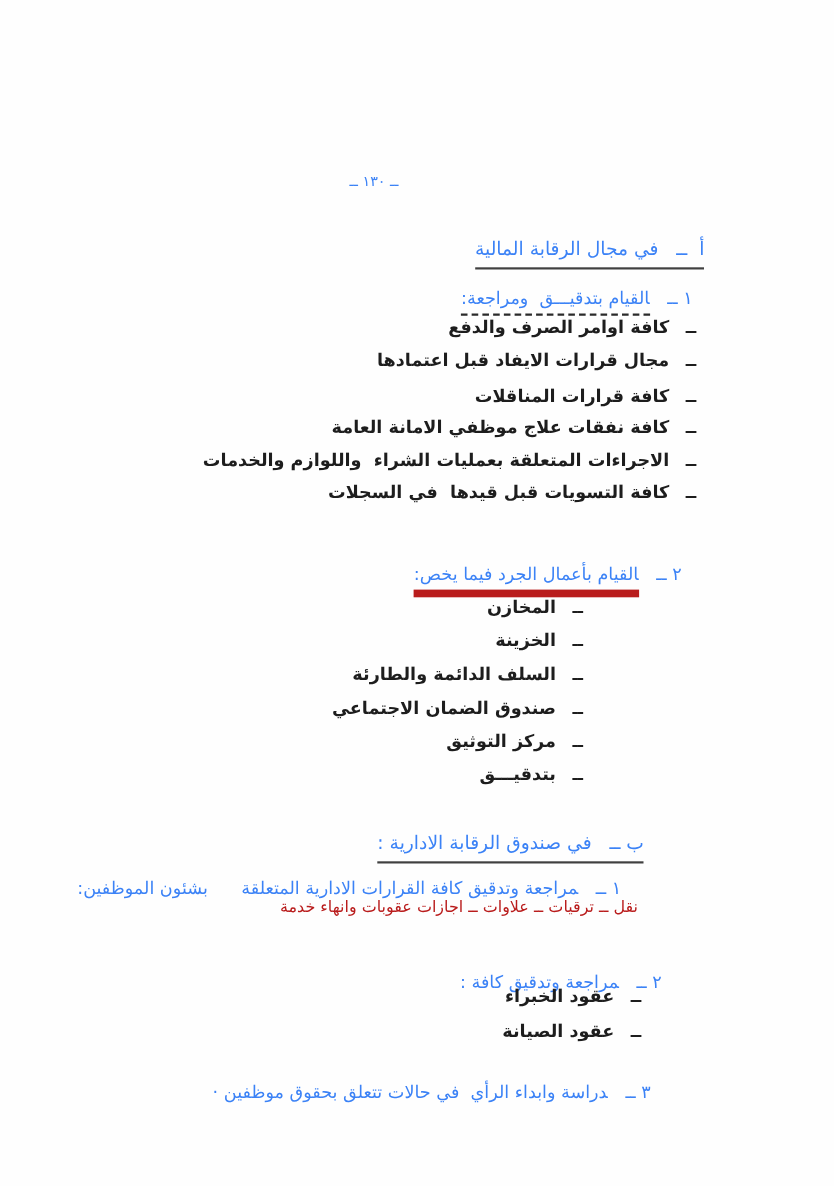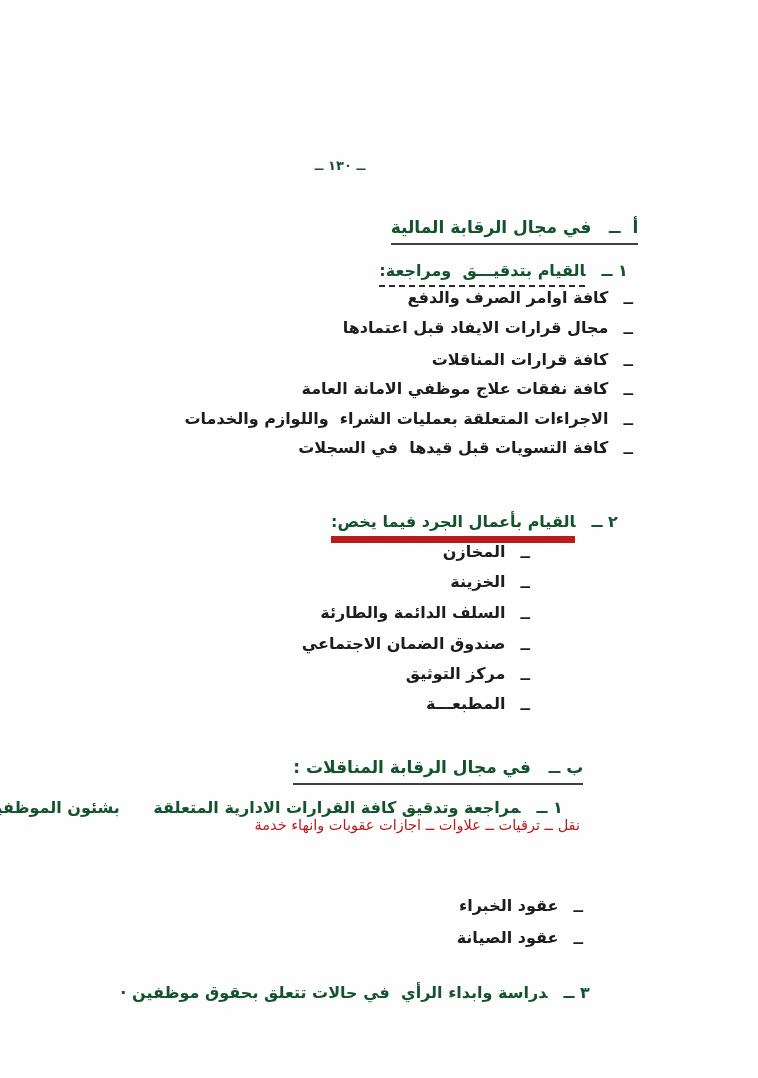--- a/index.html
+++ b/index.html
@@ -14,22 +14,22 @@
     background: #fefefe;
     overflow: hidden;
     font-family: "DejaVu Sans", sans-serif;
     color: #1c1c1c;
     direction: rtl;
   }
   .line {
     position: absolute;
     white-space: pre;
     direction: rtl;
-    font-weight: bold;
-    color: #14532d;
+    font-weight: normal;
+    color: #3b82f6;
   }
   .pagenum {
     top: 158px;
     left: 292px;
     width: 96px;
     text-align: center;
     font-size: 13px;
     letter-spacing: 1px;
   }
   .heading {
@@ -164,32 +164,35 @@
   <div class="bullet bb bb4">
     <span class="dash">ــ</span>
     <span>صندوق الضمان الاجتماعي</span>
   </div>
   <div class="bullet bb bb5">
     <span class="dash">ــ</span>
     <span>مركز التوثيق</span>
   </div>
   <div class="bullet bb bb6">
     <span class="dash">ــ</span>
-    <span>المطبعـــة</span>
+    <span>بتدقيـــق</span>
   </div>
 
   <div class="line heading heading-b">
-    <span class="ul">ب ــ   في مجال الرقابة المناقلات :</span>
+    <span class="ul">ب ــ   في صندوق الرقابة الادارية :</span>
   </div>
 
   <div class="line item item-b1">
     <span class="num">١ ــ</span><span>مراجعة وتدقيق كافة القرارات الادارية المتعلقة      بشئون الموظفين:</span>
   </div>
   <div class="line subline">نقل ــ ترقيات ــ علاوات ــ اجازات عقوبات وانهاء خدمة</div>
 
+  <div class="line item item-b2">
+    <span class="num">٢ ــ</span><span>مراجعة وتدقيق كافة :</span>
+  </div>
 
   <div class="bullet bc bc1">
     <span class="dash">ــ</span>
     <span>عقود الخبراء</span>
   </div>
   <div class="bullet bc bc2">
     <span class="dash">ــ</span>
     <span>عقود الصيانة</span>
   </div>
 

